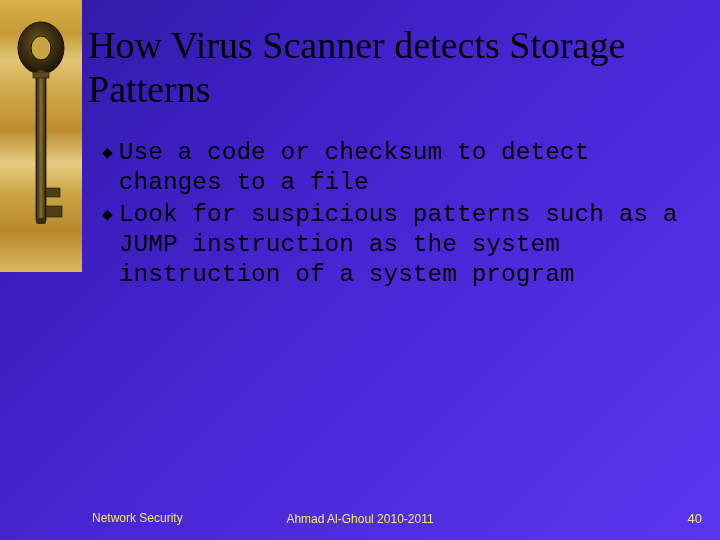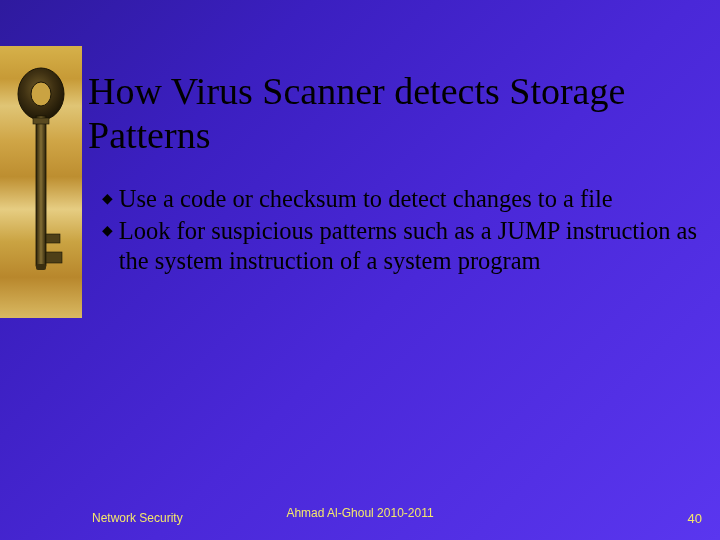--- a/index.html
+++ b/index.html
@@ -18,21 +18,21 @@
       #d6b14a 0%, #c79a36 12%, #e0c575 22%, #cfa546 35%,
       #bd8e30 48%, #e6cd82 60%, #caa342 72%, #b8872c 85%, #d9b962 100%);
     display: flex;
     align-items: flex-start;
     justify-content: center;
     padding-top: 18px;
   }
   .key-strip svg { display: block; }
   .slide {
     position: absolute;
-    left: 0; top: 0; right: 0; bottom: 0; margin-top: 46px;
+    left: 0; top: 0; right: 0; bottom: 0;
   }
   .title {
     position: absolute;
     left: 88px; top: 24px;
     width: 612px;
     font-size: 38px;
     line-height: 1.15;
     color: #000;
     font-weight: 400;
   }
@@ -49,38 +49,38 @@
     align-items: flex-start;
     margin-bottom: 2px;
   }
   .bullet-mark {
     flex: 0 0 auto;
     margin-right: 6px;
     font-size: 14px;
     line-height: 30px;
     color: #000;
   }
-  .bullet-content { flex: 1 1 auto; }
+  .bullet-content { flex: 1 1 auto; font-family: Liberation Mono, monospace; }
   .footer {
     position: absolute;
     left: 0; right: 0; bottom: 14px;
     height: 40px;
     color: #f4e86b;
     font-family: Arial, Helvetica, sans-serif;
     padding-left: 8px;
   }
   .footer-left {
     position: absolute;
     left: 92px; bottom: 0;
     font-size: 12px;
     line-height: 1.25;
   }
   .footer-center {
     position: absolute;
-    left: 0; right: 0; bottom: 6px;
+    left: 0; right: 0; bottom: 0;
     text-align: center;
     font-size: 12px;
   }
   .footer-right {
     position: absolute;
     right: 18px; bottom: 0;
     font-size: 13px;
   }
 </style>
 </head>

